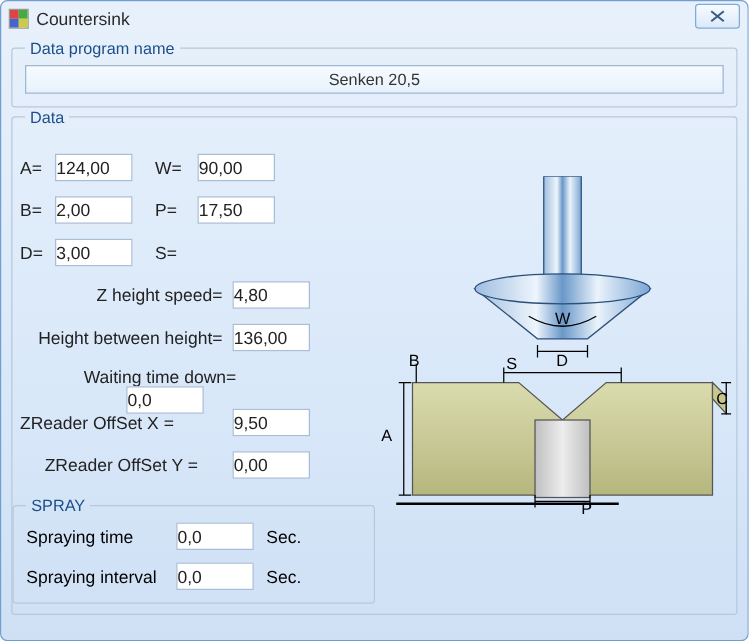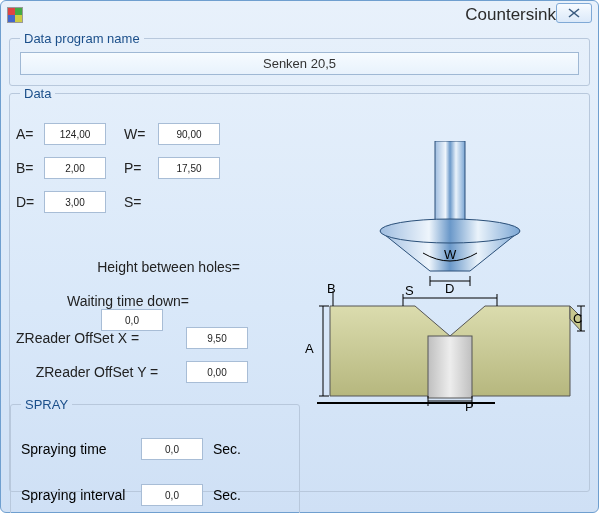--- a/index.html
+++ b/index.html
@@ -37,23 +37,22 @@
     position: relative;
     display:flex;flex-wrap:wrap;
   }
   .app-icon span{width:7px;height:7px;}
   .app-icon .r{background:#d44;}
   .app-icon .g{background:#4a4;}
   .app-icon .b{background:#46c;}
   .app-icon .y{background:#cc4;}
   .title-text {
     color: #2b2b2b;
-    font-size: 17px;
+    font-size: 14px;
     flex: 1;
-    text-align: right;
   }
   .win-btn {
     width: 34px;
     height: 18px;
     border: 1px solid #7fa9d6;
     border-radius: 3px;
     background: linear-gradient(to bottom, #f7fbff, #dbe9f9);
     display: flex;
     align-items: center;
     justify-content: center;
@@ -90,23 +89,22 @@
     margin-top: 8px;
     position: relative;
     height: 388px;
   }
 
   .input-box {
     border: 1px solid #a8bdd6;
     background: #fff;
     height: 22px;
     width: 62px;
-    text-align: center;
     font-family: inherit;
-    font-size: 10px;
+    font-size: 14px;
     color: #222;
     box-sizing: border-box;
     padding:0;
   }
 
   .lbl {
     color: #222;
     font-size: 14px;
   }
   .abs { position:absolute; }
@@ -122,21 +120,21 @@
   .diag-label{
     position:absolute;
     font-size:13px;
     color:#000;
     font-family: sans-serif;
   }
 
   .spray-group {
     margin-top: 6px;
   }
-  .spray-row{display:flex;align-items:center;margin-top:20px;}
+  .spray-row{display:flex;align-items:center;margin-top:0;}
   .spray-row .slabel{width:120px;font-size:14px;}
   .spray-row .unit{margin-left:10px;font-size:14px;}
 </style>
 </head>
 <body>
 
 <div class="window">
   <div class="titlebar">
     <div class="app-icon">
       <span class="r"></span>
@@ -176,22 +174,27 @@
         <span class="lbl" style="width:34px;margin-left:18px">P=</span>
         <input class="input-box" value="17,50" style="">
       </div>
 
       <div class="abs" style="left:6px;top:90px;display:flex;align-items:center;">
         <span class="lbl" style="width:28px">D=</span>
         <input class="input-box" value="3,00" style="">
         <span class="lbl" style="width:34px;margin-left:18px">S=</span>
       </div>
 
+      <div class="abs" style="left:6px;top:124px;display:flex;align-items:center;width:232px;">
+        <span class="lbl" style="flex:1;text-align:right;padding-right:8px">Z height speed=</span>
+        <input class="input-box" value="4,80" style="">
+      </div>
       <div class="abs" style="left:6px;top:158px;display:flex;align-items:center;width:232px;">
-        <span class="lbl" style="flex:1;text-align:right;padding-right:8px">Height between holes=</span>
+        <span class="lbl" style="flex:1;text-align:right;padding-right:8px">Height between height=</span>
+        <input class="input-box" value="136,00" style="">
       </div>
       <div class="abs" style="left:6px;top:192px;display:flex;align-items:center;width:232px;flex-direction:column;">
         <span class="lbl" style="flex:1;text-align:right;padding-right:8px">Waiting time down=</span>
         <input class="input-box" value="0,0" style="">
       </div>
       <div class="abs" style="left:6px;top:226px;display:flex;align-items:center;width:232px;">
         <span class="lbl" style="flex:1;padding-right:8px">ZReader OffSet X =</span>
         <input class="input-box" value="9,50" style="">
       </div>
       <div class="abs" style="left:6px;top:260px;display:flex;align-items:center;width:232px;">
@@ -268,21 +271,21 @@
         <span class="diag-label" style="left:139px;top:106px">W</span>
       </div>
 
       <fieldset class="group spray-group abs" style="left:0px; top:296px; width:268px;">
         <legend>SPRAY</legend>
         <div class="spray-row">
           <span class="slabel">Spraying time</span>
           <input class="input-box" value="0,0" style="">
           <span class="unit">Sec.</span>
         </div>
-        <div class="spray-row" style="margin-top:24px;">
+        <div class="spray-row" style="margin-top:10px;">
           <span class="slabel">Spraying interval</span>
           <input class="input-box" value="0,0" style="">
           <span class="unit">Sec.</span>
         </div>
       </fieldset>
 
     </fieldset>
 
   </div>
 </div>

